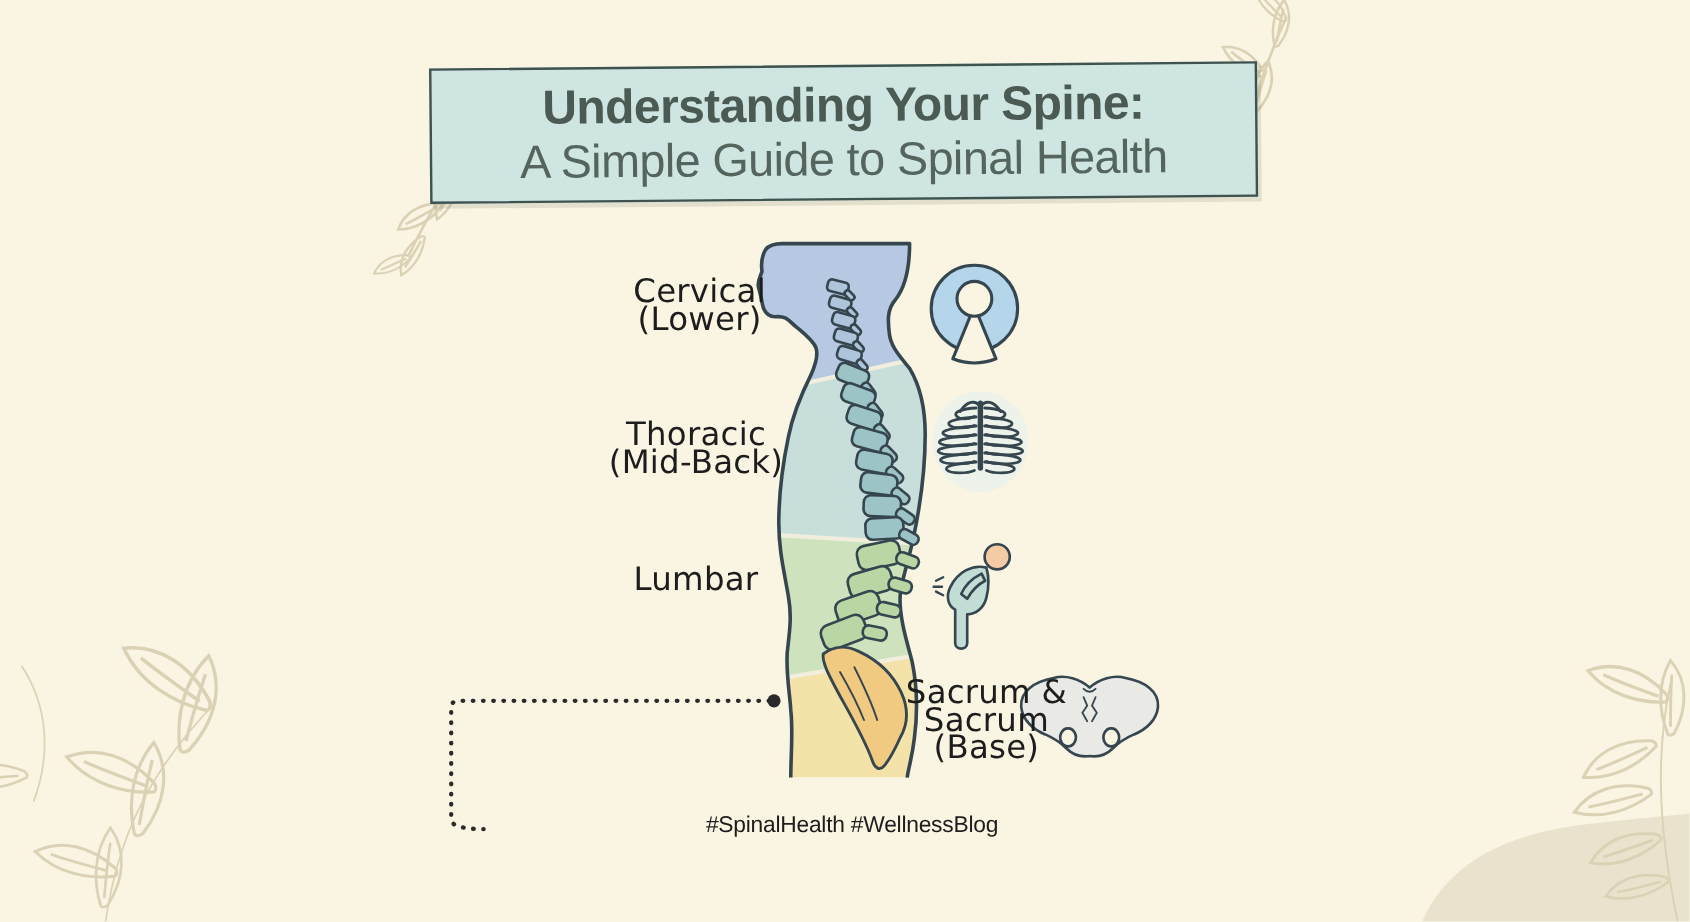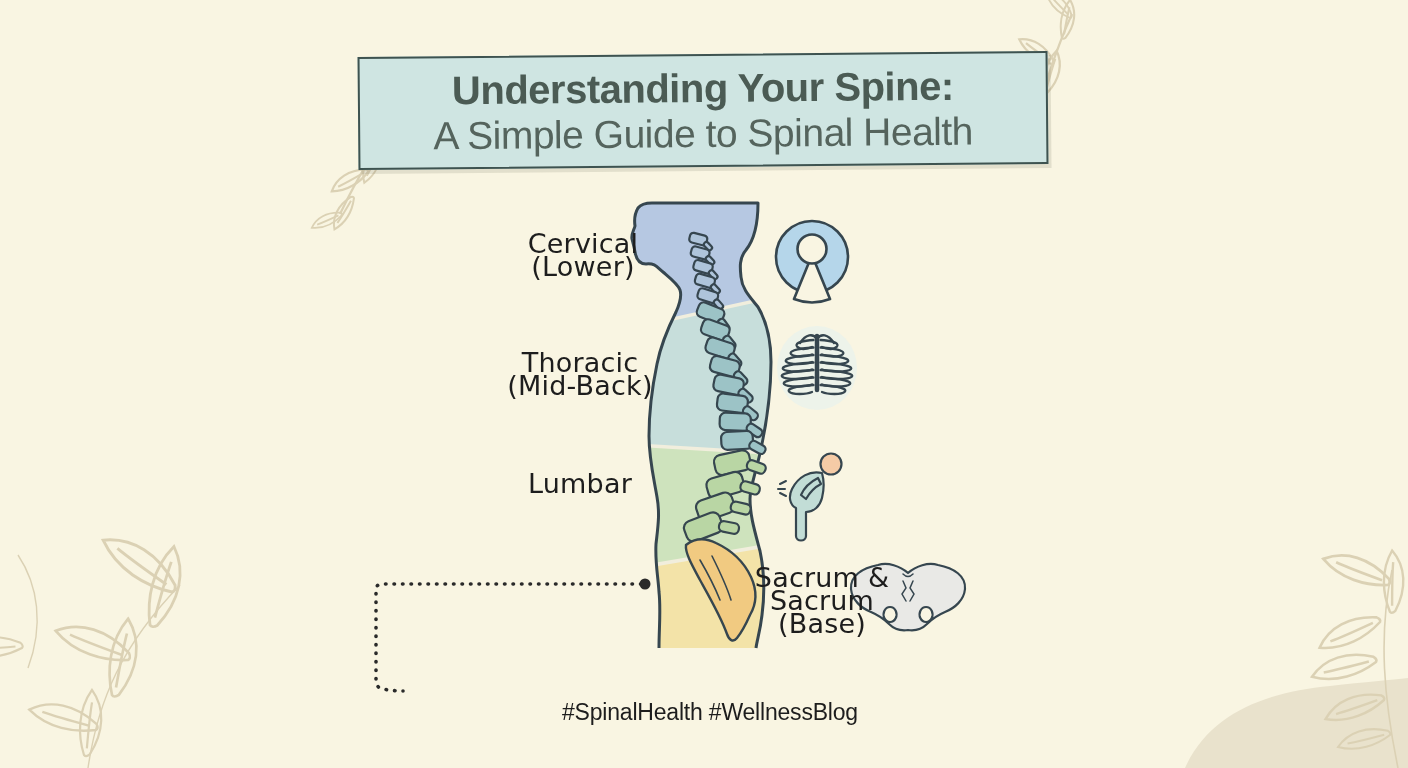--- a/index.html
+++ b/index.html
@@ -37,21 +37,21 @@
   #label-cervical{left:503px;top:232px;width:160px;}
   #label-thoracic{left:490px;top:351px;width:180px;}
   #label-lumbar{left:480px;top:472px;width:200px;}
   #label-sacrum{left:747px;top:534px;width:150px;margin-top:32px;}
   
   .callout{
     position:absolute;left:404px;top:676px;width:612px;text-align:center;
     color:var(--label-text);
   }
   .callout .c1{font-size:25px;font-weight:400;letter-spacing:-0.2px;}
-  .callout .c2{font-size:23px;font-weight:500;letter-spacing:-0.2px;margin-top:23px;}
+  .callout .c2{font-size:19px;font-weight:500;letter-spacing:-0.2px;margin-top:1px;}
   
   .band-cervical{fill:var(--band-cervical);}
   .band-thoracic{fill:var(--band-thoracic);}
   .band-lumbar{fill:var(--band-lumbar);}
   .band-sacrum{fill:var(--band-sacrum);}
   .sacrum-bone{fill:var(--vert-sacrum);}
   .outline{stroke:var(--outline);}
   .leafstroke{stroke:var(--leaf);fill:none;}
   .blob{fill:var(--blob);}
   .pillow{fill:var(--pillow);}

